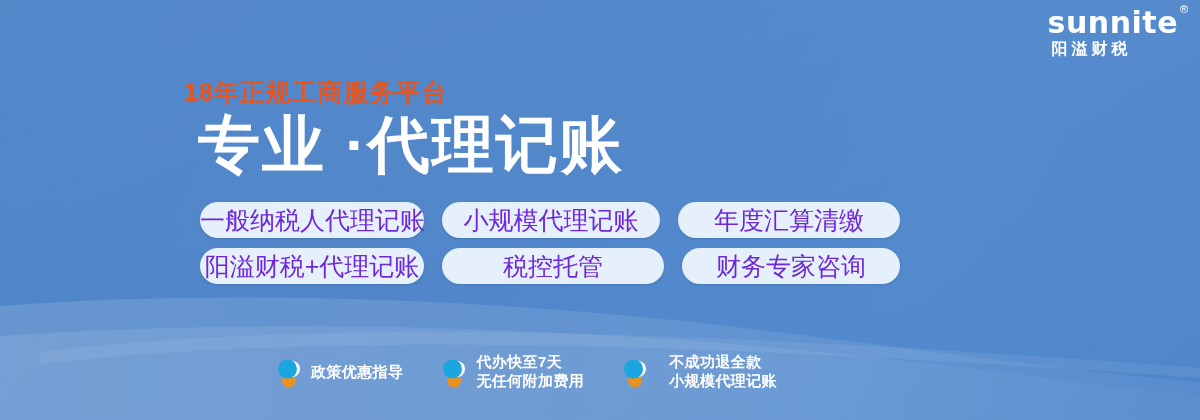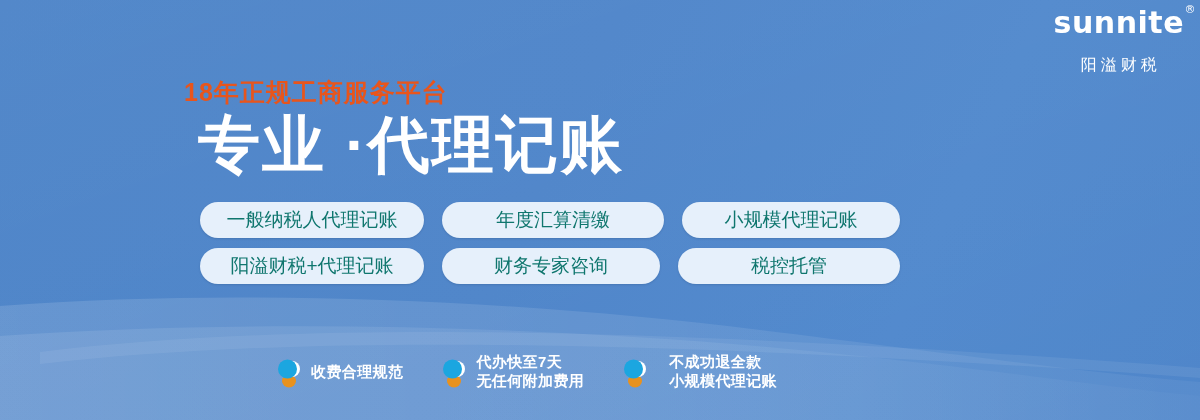--- a/index.html
+++ b/index.html
@@ -24,46 +24,45 @@
     position: absolute;
     left: 0; top: 0;
     width: 1200px;
     height: 420px;
     pointer-events: none;
   }
 
   
   .logo {
     position: absolute;
-    right: 16px;
+    right: 22px;
     top: 8px;
-    text-align: center;
     line-height: 1;
   }
   .logo-word {
     font-size: 30px;
     font-weight: 600;
     color: #ffffff;
     letter-spacing: 0.5px;
     position: relative;
     display: inline-block;
     font-family: "DejaVu Sans", sans-serif;
   }
   .logo-reg {
     position: absolute;
     top: -4px;
     right: -12px;
     font-size: 11px;
     font-weight: 400;
     color: #ffffff;
   }
   .logo-cn {
-    margin-top: 19px;
+    margin-top: 3px;
     font-size: 16px;
-    font-weight: 400;
+    font-weight: 700;
     color: #ffffff;
     letter-spacing: 4px;
     padding-left: 4px;
   }
 
   
   .tagline {
     position: absolute;
     left: 184px;
     top: 76px;
@@ -93,22 +92,22 @@
   }
   .pill-row {
     display: flex;
     margin-bottom: 10px;
   }
   .pill {
     height: 36px;
     line-height: 36px;
     border-radius: 18px;
     background: #e6f0fb;
-    color: #0f766e;
-    font-size: 19px;
+    color: #6d28d9;
+    font-size: 25px;
     font-weight: 500;
     text-align: center;
     white-space: nowrap;
     box-shadow: 0 1px 2px rgba(20,50,90,0.18);
   }
   .pill.col0 { width: 224px; }
   .pill.col1 { width: 218px; margin-left: 18px; }
   .pill.col2 { width: 222px; margin-left: 18px; }
 
   
@@ -185,42 +184,42 @@
     </div>
     <div class="logo-cn">阳溢财税</div>
   </div>
 
   <div class="tagline">18年正规工商服务平台</div>
   <div class="headline">专业 ·代理记账</div>
 
   <div class="pills">
     <div class="pill-row">
       <div class="pill col0">一般纳税人代理记账</div>
+      <div class="pill col1">小规模代理记账</div>
       <div class="pill col2">年度汇算清缴</div>
-      <div class="pill col1">小规模代理记账</div>
     </div>
     <div class="pill-row">
       <div class="pill col0">阳溢财税+代理记账</div>
+      <div class="pill col2">税控托管</div>
       <div class="pill col1">财务专家咨询</div>
-      <div class="pill col2">税控托管</div>
     </div>
   </div>
 
   <div class="features">
 
     <div class="feature">
       <div class="feature-icon">
         <svg viewBox="0 0 26 34" width="26" height="34">
           <ellipse cx="13" cy="27" rx="7" ry="6.5" fill="#e8921f"></ellipse>
           <circle cx="16" cy="15" r="8" fill="#ffffff"></circle>
           <circle cx="11.5" cy="15" r="9.5" fill="#1ba6e0"></circle>
         </svg>
       </div>
       <div class="feature-text">
-        <div class="feature-line">收费合理规范</div>
+        <div class="feature-line">政策优惠指导</div>
       </div>
     </div>
 
     <div class="feature">
       <div class="feature-icon">
         <svg viewBox="0 0 26 34" width="26" height="34">
           <ellipse cx="13" cy="27" rx="7" ry="6.5" fill="#e8921f"></ellipse>
           <circle cx="16" cy="15" r="8" fill="#ffffff"></circle>
           <circle cx="11.5" cy="15" r="9.5" fill="#1ba6e0"></circle>
         </svg>

